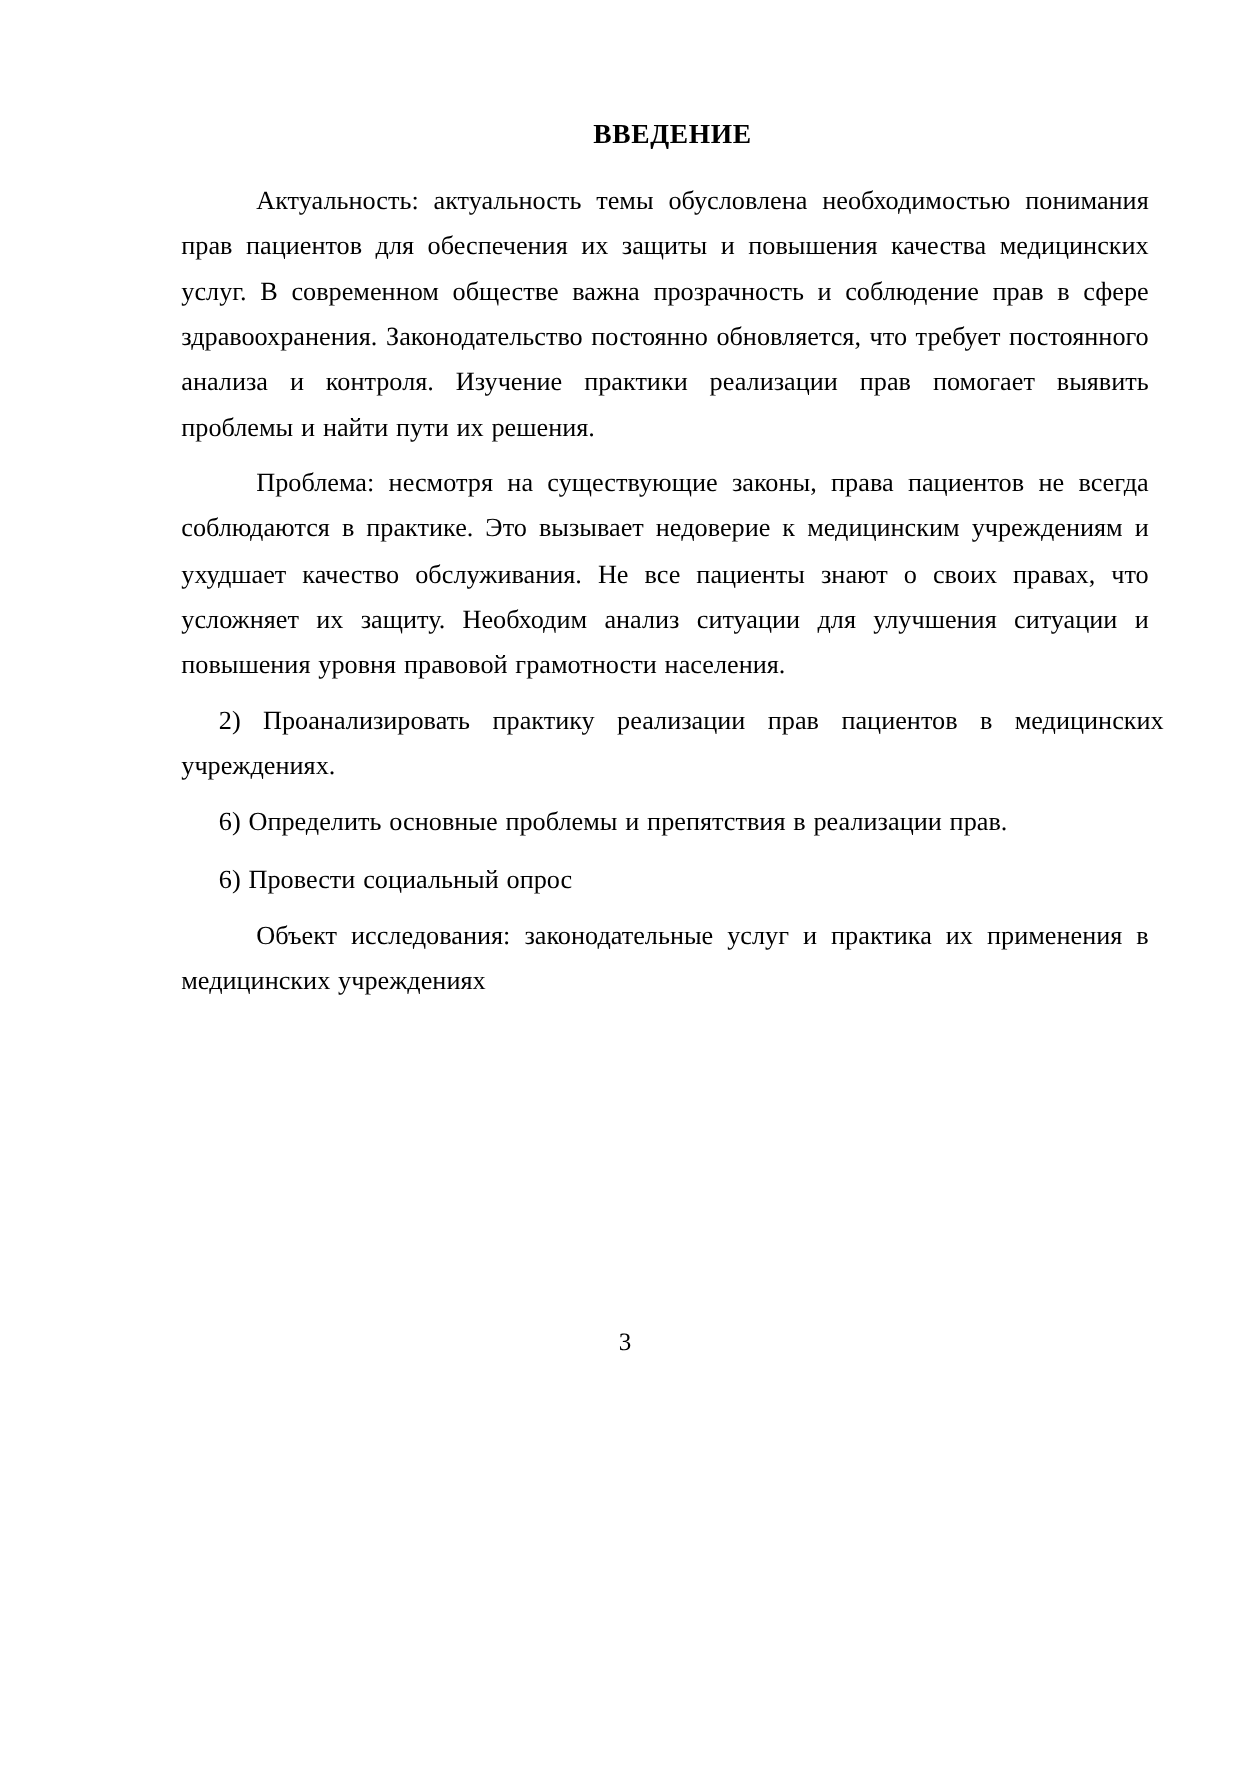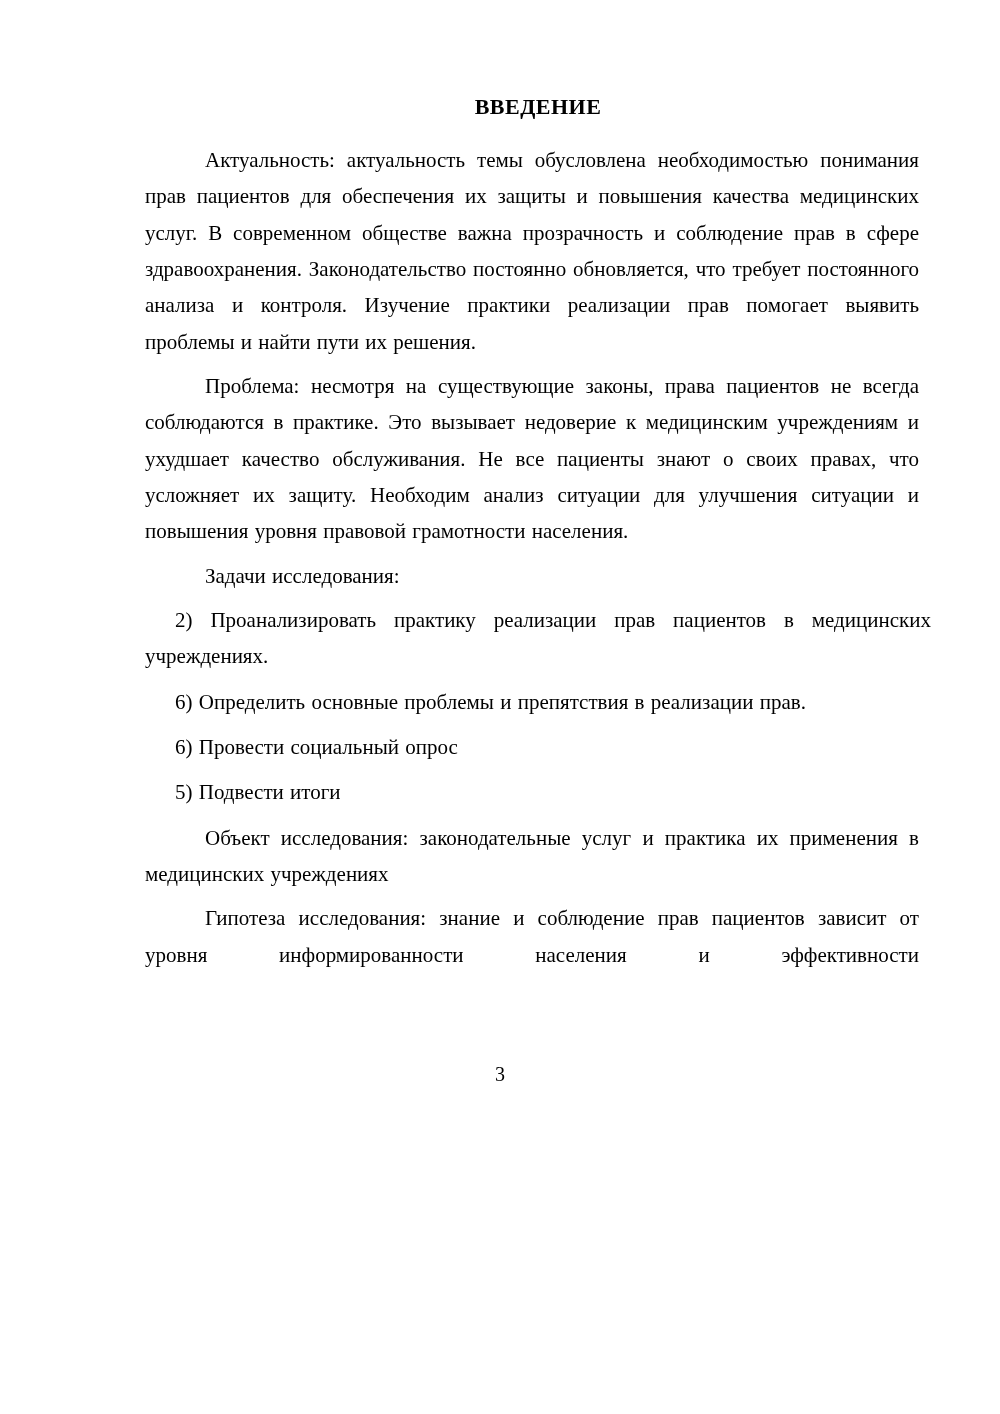--- a/index.html
+++ b/index.html
@@ -64,32 +64,29 @@
 <div class="page">
   <div class="content">
 
     <h1 class="title">ВВЕДЕНИЕ</h1>
 
     <p class="para">Актуальность: актуальность темы обусловлена необходимостью понимания прав пациентов для обеспечения их защиты и повышения качества медицинских услуг. В современном обществе важна прозрачность и соблюдение прав в сфере здравоохранения. Законодательство постоянно обновляется, что требует постоянного анализа и контроля. Изучение практики реализации прав помогает выявить проблемы и найти пути их решения.</p>
 
     <p class="para">Проблема: несмотря на существующие законы, права пациентов не всегда соблюдаются в практике. Это вызывает недоверие к медицинским учреждениям и ухудшает качество обслуживания. Не все пациенты знают о своих правах, что усложняет их защиту. Необходим анализ ситуации для улучшения ситуации и повышения уровня правовой грамотности населения.</p>
 
 
-    <p class="para">Задачи исследования:</p>
 
 
     <p class="task">2) Проанализировать практику реализации прав пациентов в медицинских учреждениях.</p>
 
     <p class="task">6) Определить основные проблемы и препятствия в реализации прав.</p>
 
     <p class="task">6) Провести социальный опрос</p>
 
-    <p class="task">5) Подвести итоги</p>
 
     <p class="para">Объект исследования: законодательные услуг и практика их применения в медицинских учреждениях</p>
 
 
-    <p class="para justify-last">Гипотеза исследования: знание и соблюдение прав пациентов зависит от уровня информированности населения и эффективности</p>
 
   </div>
 
   <div class="page-number">3</div>
 </div>
 
 </body></html>

